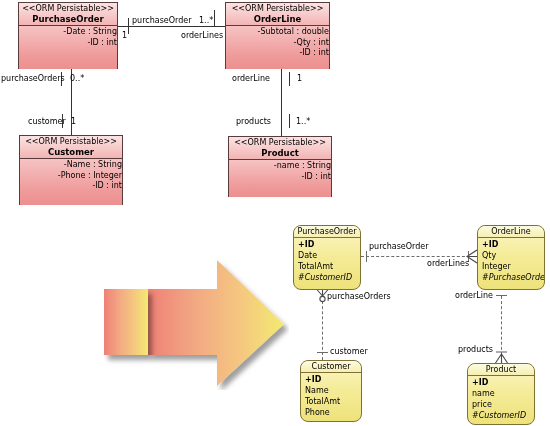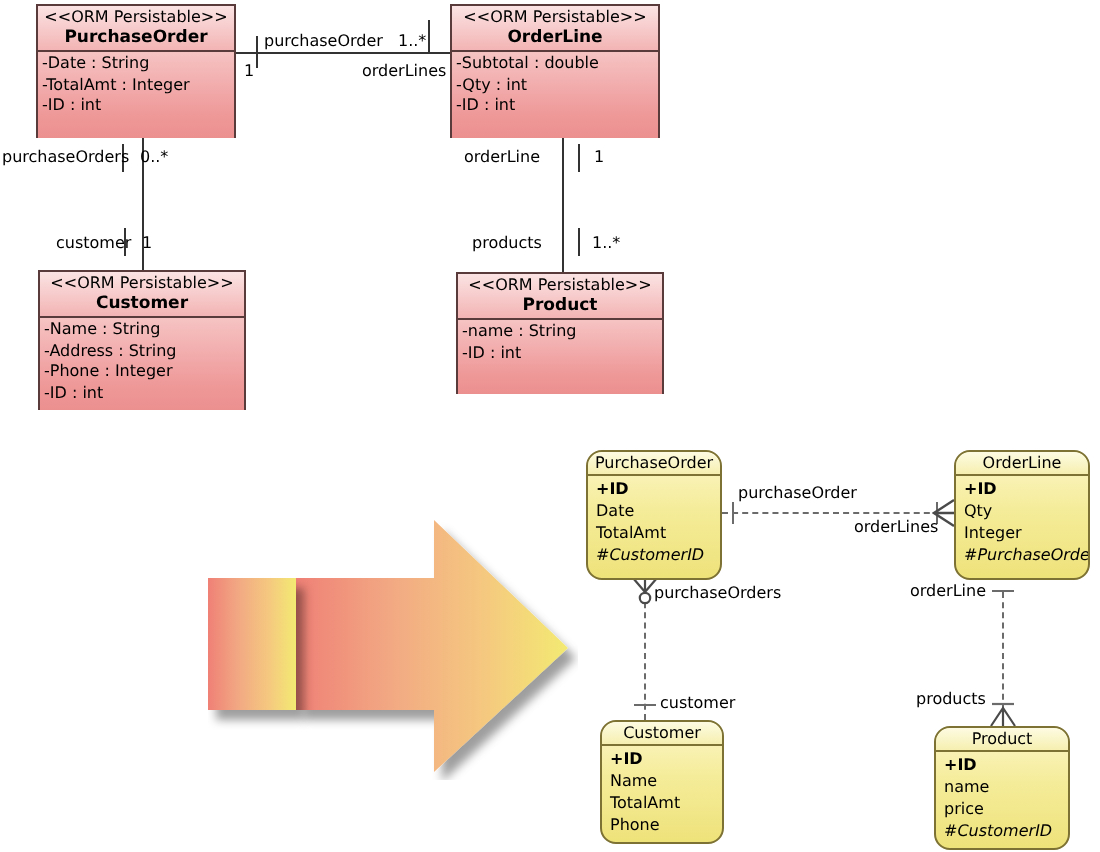--- a/index.html
+++ b/index.html
@@ -47,20 +47,21 @@
     display: block;
     font-size: 8.5px;
     font-weight: bold;
     line-height: 11px;
     white-space: nowrap;
   }
   .uml-attrs {
     background: linear-gradient(to bottom, #f6c3c3 0%, #ef9a9a 70%, #ec8f8f 100%);
     padding: 1px 0 3px 1px;
     box-sizing: border-box;
+    text-align: right;
   }
   .uml-attr {
     display: block;
     font-size: 8px;
     line-height: 10.5px;
     white-space: nowrap;
     padding-left: 1px;
   }
 
   
@@ -162,21 +163,20 @@
   <div class="assoc-line assoc-v" style="left:128px; top:18px; height:16px;"></div>
   <div class="assoc-line assoc-v" style="left:214px; top:10px; height:16px;"></div>
 
   <div class="uml-class" style="left:18px; top:2px; width:100px; height:67px;">
     <div class="uml-header" style="height:23px;">
       <span class="uml-stereotype">&lt;&lt;ORM Persistable&gt;&gt;</span>
       <span class="uml-name">PurchaseOrder</span>
     </div>
     <div class="uml-attrs" style="height:43px;">
       <span class="uml-attr">-Date : String</span>
-      <span class="uml-attr">-TotalAmt : Integer</span>
       <span class="uml-attr">-ID : int</span>
     </div>
   </div>
 
   <div class="uml-class" style="left:225px; top:2px; width:105px; height:67px;">
     <div class="uml-header" style="height:23px;">
       <span class="uml-stereotype">&lt;&lt;ORM Persistable&gt;&gt;</span>
       <span class="uml-name">OrderLine</span>
     </div>
     <div class="uml-attrs" style="height:43px;">
@@ -186,21 +186,20 @@
     </div>
   </div>
 
   <div class="uml-class" style="left:19px; top:135px; width:104px; height:70px;">
     <div class="uml-header" style="height:23px;">
       <span class="uml-stereotype">&lt;&lt;ORM Persistable&gt;&gt;</span>
       <span class="uml-name">Customer</span>
     </div>
     <div class="uml-attrs" style="height:46px;">
       <span class="uml-attr">-Name : String</span>
-      <span class="uml-attr">-Address : String</span>
       <span class="uml-attr">-Phone : Integer</span>
       <span class="uml-attr">-ID : int</span>
     </div>
   </div>
 
   <div class="uml-class" style="left:228px; top:136px; width:104px; height:61px;">
     <div class="uml-header" style="height:23px;">
       <span class="uml-stereotype">&lt;&lt;ORM Persistable&gt;&gt;</span>
       <span class="uml-name">Product</span>
     </div>

